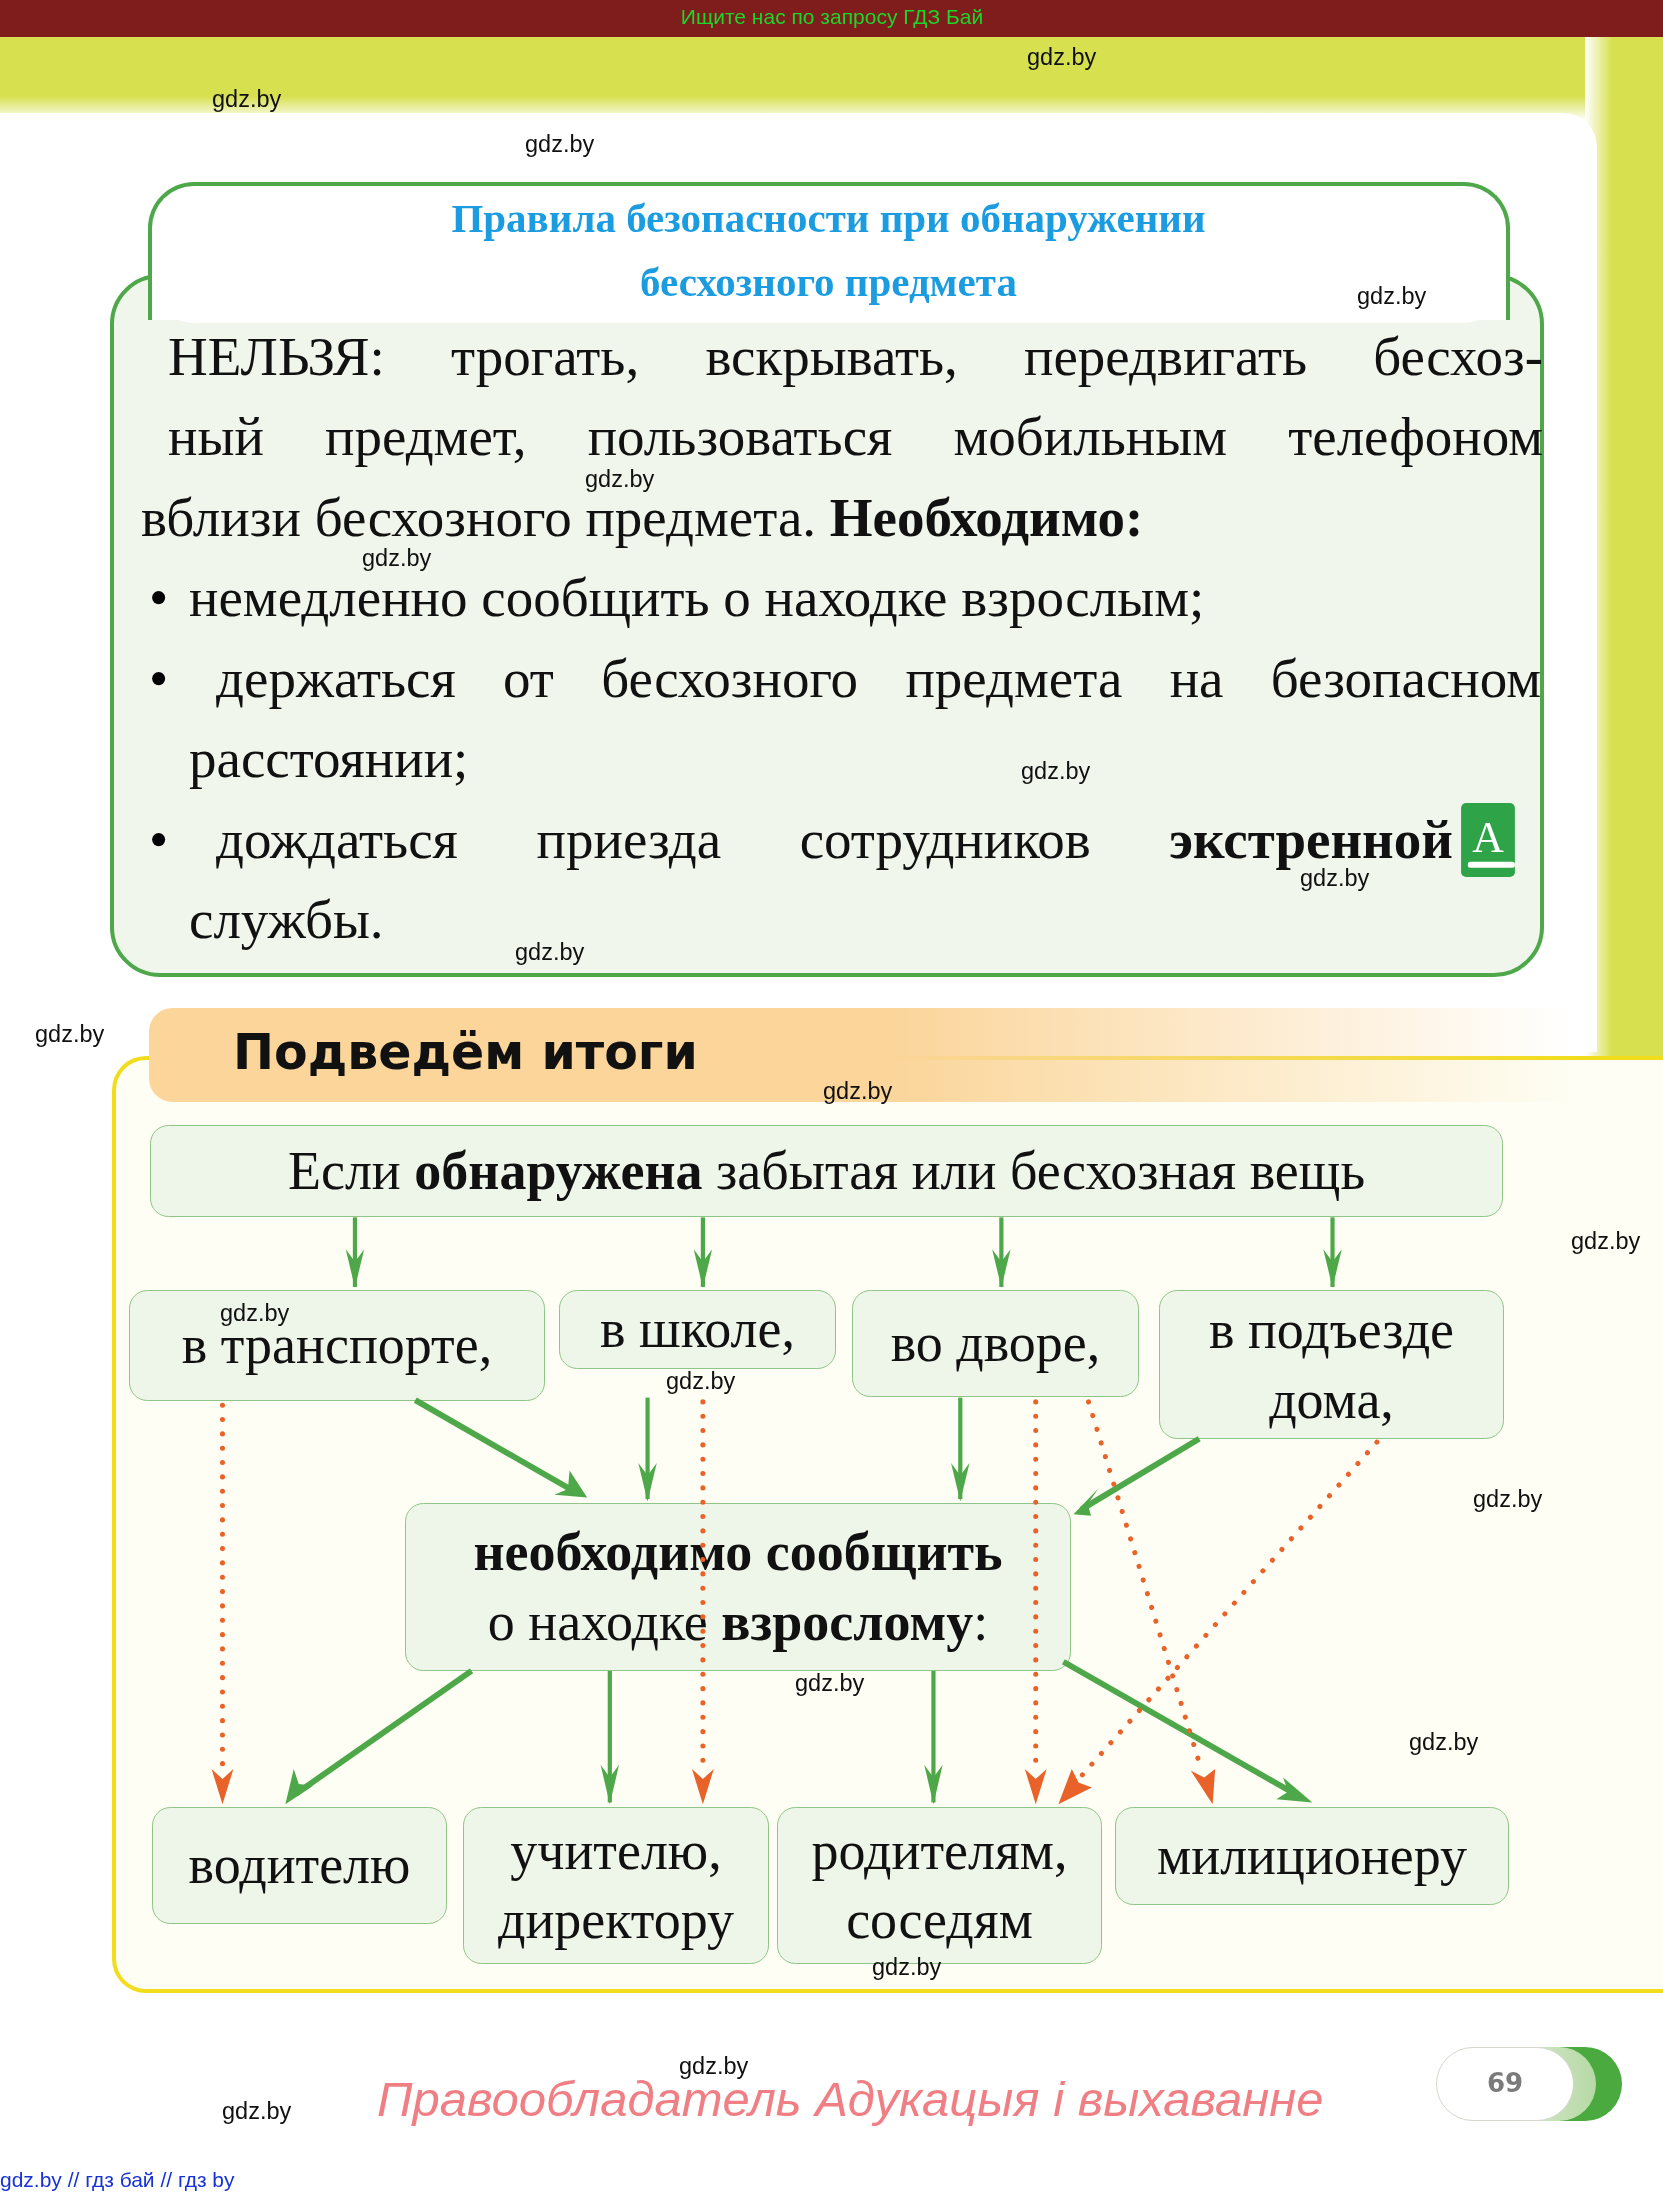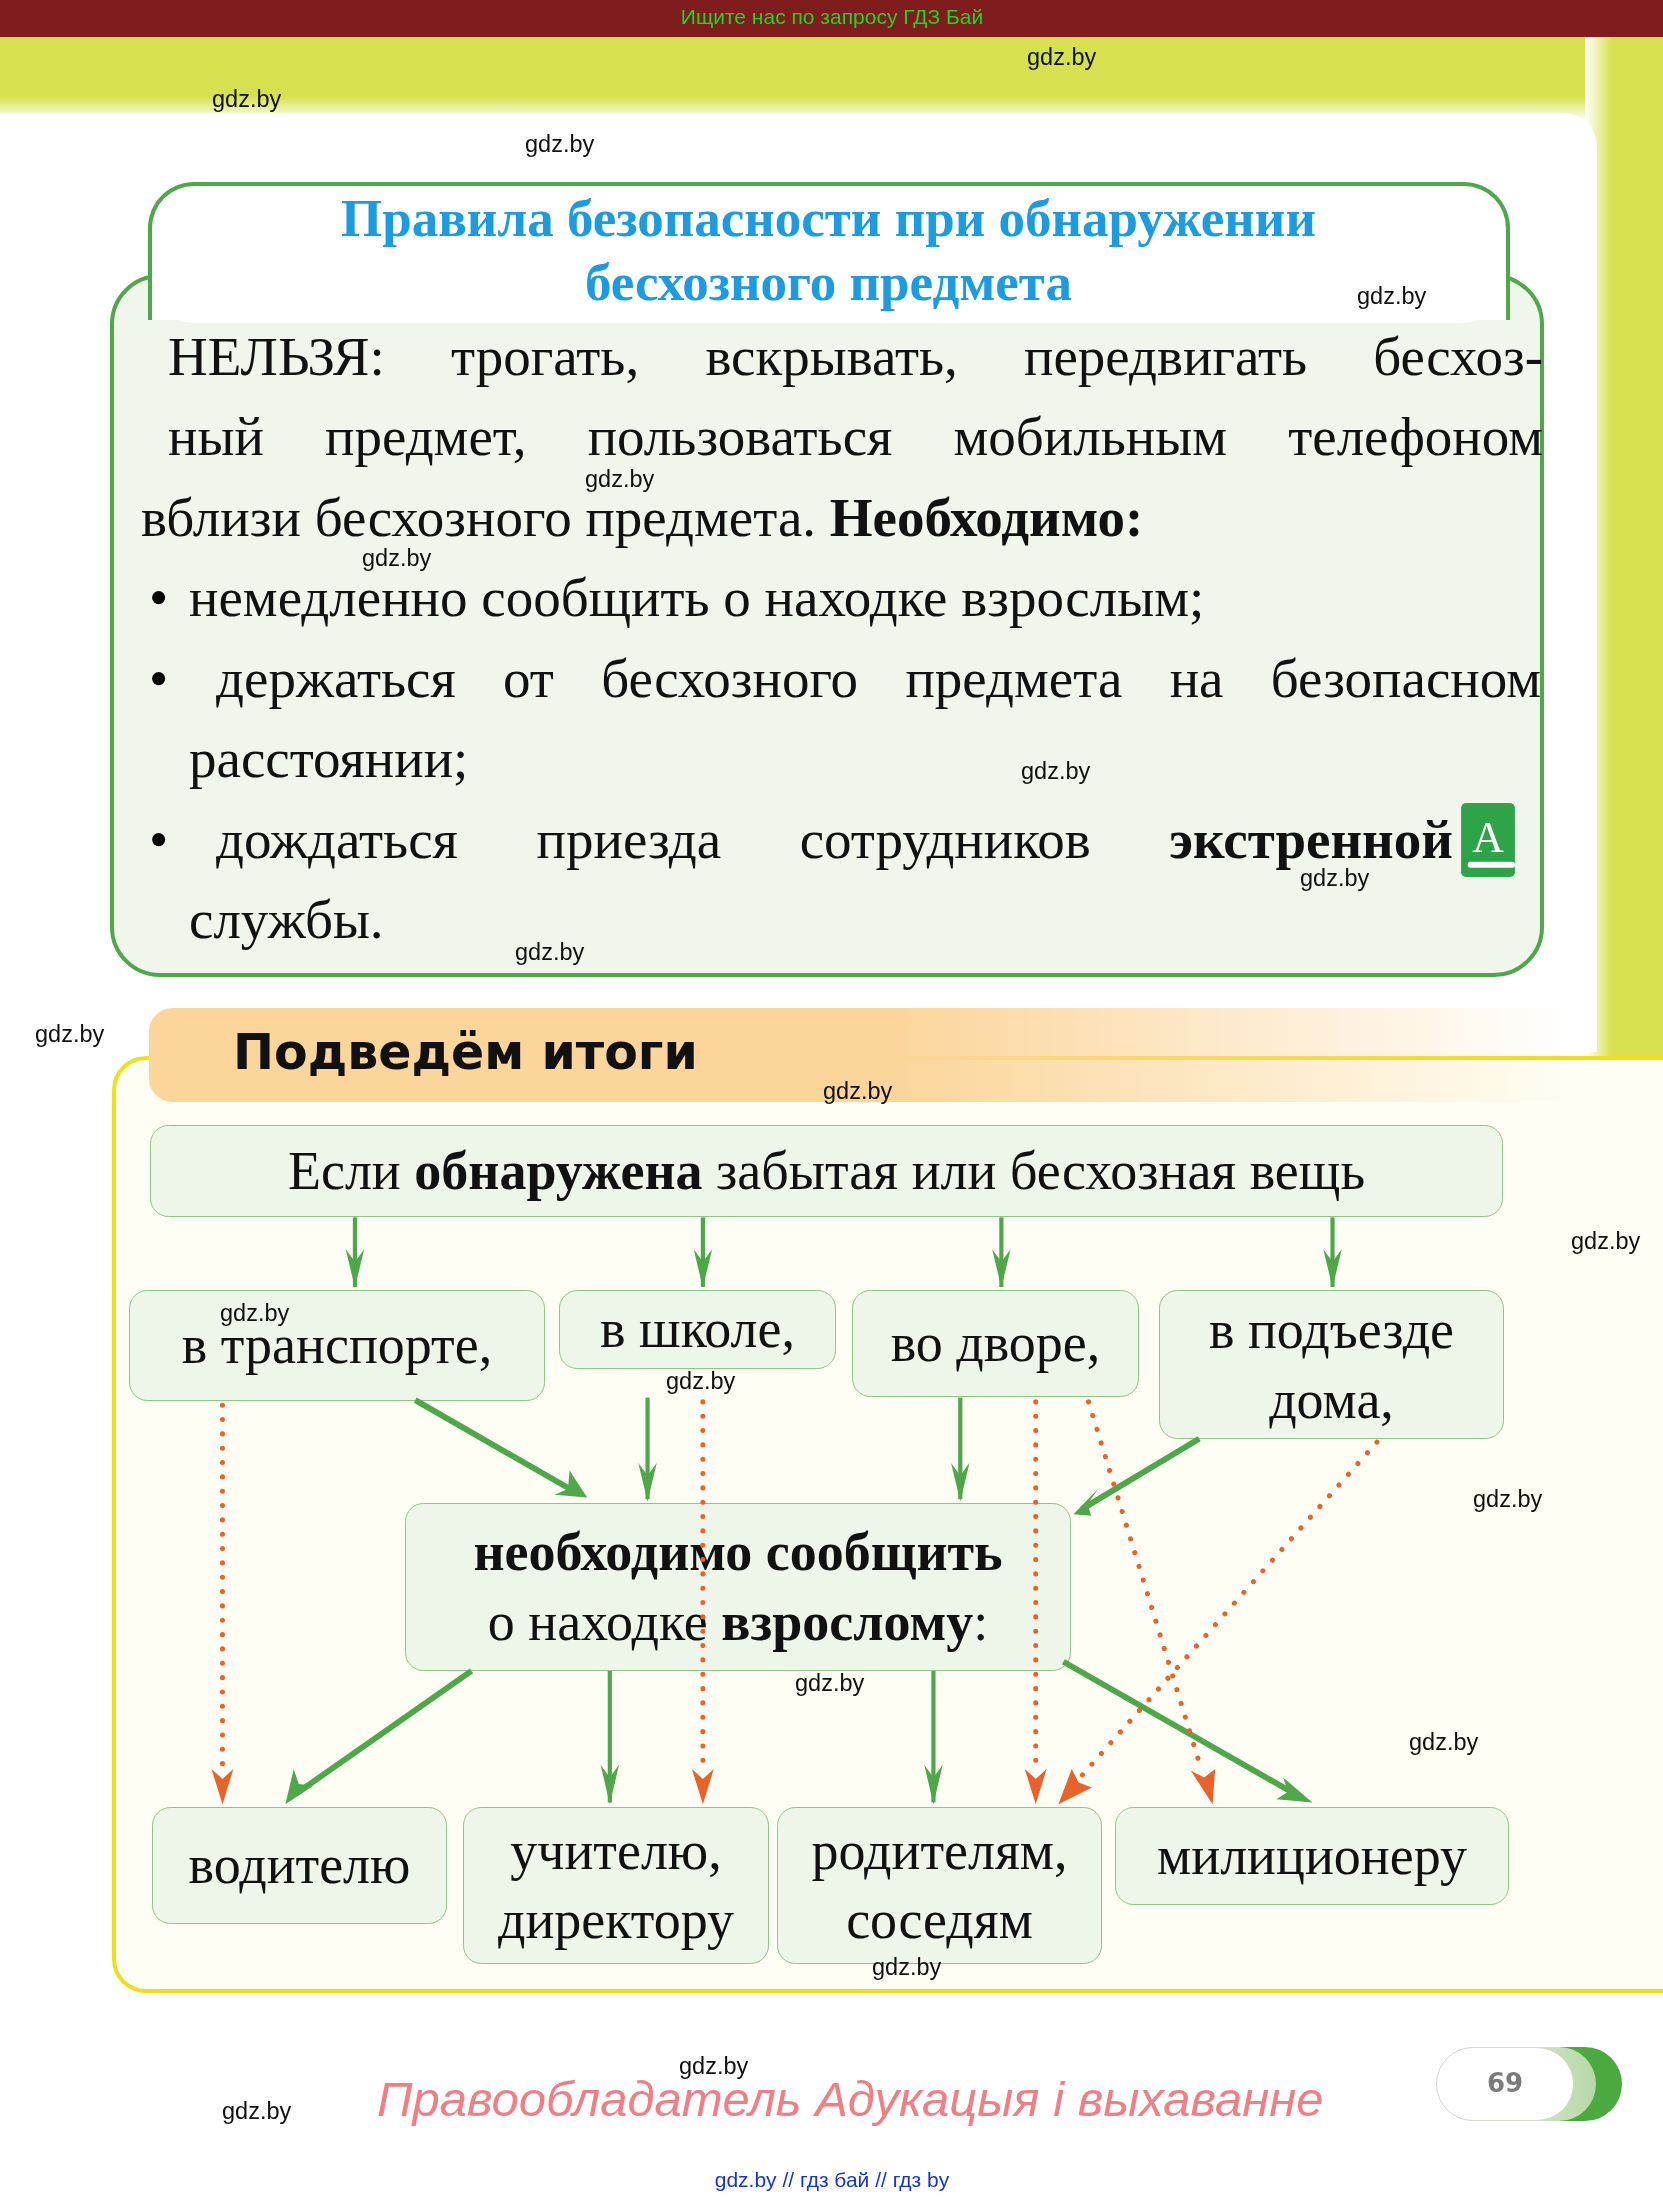--- a/index.html
+++ b/index.html
@@ -8,38 +8,38 @@
   
   #top-banner{left:0;top:0;width:1664px;height:37px;background:#7f1d1d;text-align:center;color:#1bd72a;font-family:"Liberation Sans","DejaVu Sans",sans-serif;font-size:21px;line-height:34px;}
   #band-top{left:0;top:37px;width:1664px;height:84px;background:linear-gradient(to bottom,#d7e04f 0,#d7e04f 59px,#ffffff 84px);}
   #band-right{left:1585px;top:37px;width:79px;height:1019px;background:linear-gradient(to right,#ffffff 0,#d7e04f 27px,#d7e04f 100%);}
   #white-card{left:0;top:113px;width:1597px;height:939px;background:#fff;border-top-right-radius:34px;}
   .wm{position:absolute;font-family:"Liberation Sans","DejaVu Sans",sans-serif;font-size:23.5px;color:#111;}
   
   #rules-body{left:110px;top:274px;width:1434px;height:703px;background:#f0f6ec;border:4.2px solid #4ea84a;border-radius:50px;box-sizing:border-box;}
   #rules-tab{left:148px;top:182px;width:1362px;height:138px;background:#fff;border:4.2px solid #4ea84a;border-bottom:none;border-radius:46px 46px 0 0;box-sizing:border-box;}
   #rules-tab-mask{left:152px;top:252px;width:1353px;height:71px;background:#fff;border-radius:0 0 42px 42px;}
-  #rules-title{left:152px;top:186px;width:1353px;text-align:center;color:#1b9ce0;font-weight:bold;font-size:53px;line-height:64px;}
+  #rules-title{left:152px;top:186px;width:1353px;text-align:center;color:#1b9ce0;font-weight:bold;font-size:41px;line-height:64px;}
   .rules-text{position:absolute;left:141px;width:1375px;font-size:55px;line-height:80px;color:#111;}
   .just{text-align:justify;text-align-last:justify;margin-left:27px;}
   .bullet{position:absolute;left:149px;font-size:55px;line-height:80px;}
   #dict-icon{left:1461px;top:803px;width:54px;height:74px;}
   
   #summary-frame{left:112px;top:1056px;width:1560px;height:937px;background:#fefef4;border:4.2px solid #f1dd1c;border-right:none;border-radius:34px 0 0 34px;box-sizing:border-box;}
   #summary-header{left:149px;top:1008px;width:1425px;height:94px;border-radius:23.5px 0 0 23.5px;background:linear-gradient(to right,#fbd59a 0,#fbd59a 52%,rgba(251,213,154,0) 100%);}
   #summary-title{left:233px;top:1015px;font-family:"DejaVu Sans","Liberation Sans",sans-serif;font-weight:bold;font-size:49px;line-height:75px;color:#111;}
   .fbox{position:absolute;background:#eef5e9;border:1.7px solid #8fc587;border-radius:18.4px;box-sizing:border-box;display:flex;flex-direction:column;align-items:center;justify-content:center;font-size:54px;line-height:65px;color:#111;text-align:center;}
   #arrows{position:absolute;left:0;top:0;}
   
   #copyright{left:377px;top:2071px;font-family:"Liberation Sans","DejaVu Sans",sans-serif;font-style:italic;font-size:49px;color:#ef7f84;}
   #page-num-wrap{left:1436px;top:2047px;width:186px;height:74px;}
   #pn-dark{position:absolute;left:59px;top:0;width:127px;height:74px;background:#4aaa3f;border-radius:0 37px 37px 0;}
   #pn-light{position:absolute;left:34px;top:0;width:126px;height:74px;background:linear-gradient(to right,#e7f1e1,#b7d9a6);border-radius:0 37px 37px 0;}
   #pn-white{position:absolute;left:0;top:0;width:138px;height:74px;background:#fff;border:1.7px solid #d6d6cc;border-radius:37px;box-sizing:border-box;text-align:center;font-family:"DejaVu Sans","Liberation Sans",sans-serif;font-weight:bold;font-size:26px;line-height:70px;color:#7b7b7b;}
-  #footer-links{left:0;top:2168px;width:1664px;text-align:center;font-family:"Liberation Sans","DejaVu Sans",sans-serif;font-size:21px;color:#1733d6;}
+  #footer-links{left:0;top:2168px;width:1664px;text-align:left;font-family:"Liberation Sans","DejaVu Sans",sans-serif;font-size:21px;color:#1733d6;}
 </style>
 </head>
 <body>
 
 <div id="page">
 
   <div id="top-banner" class="abs">Ищите нас по запросу ГДЗ Бай</div>
   <div id="band-top" class="abs"></div>
   <div id="band-right" class="abs"></div>
   <div id="white-card" class="abs"></div>

